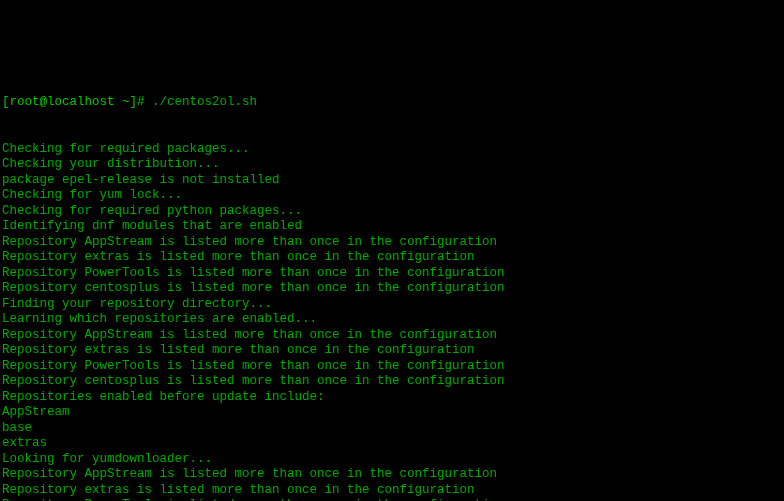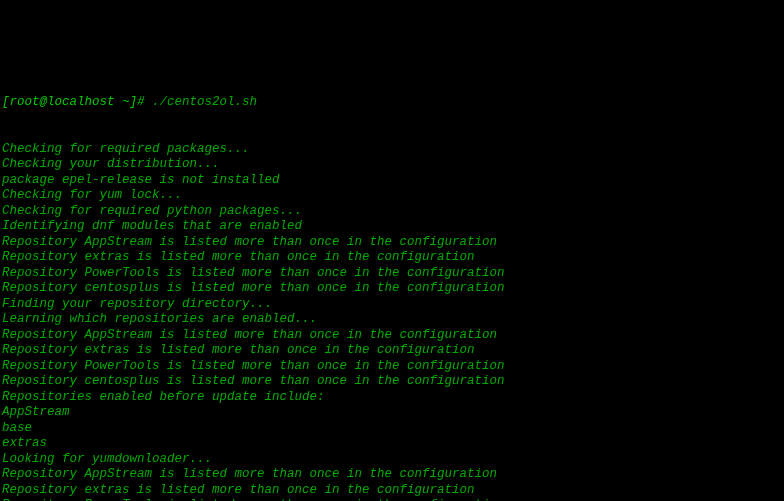--- a/index.html
+++ b/index.html
@@ -21,21 +21,20 @@
     }
     .terminal {
       width: 100%;
       height: 100%;
     }
     .prompt-user {
       color: #00cc00;
     }
     .line {
       display: block;
-      font-style: italic;
     }
   </style>
 </head>
 <body>
 
 
 
 <div class="terminal">
   <div class="line"><span class="prompt-user">[root@localhost ~]# </span><span>./centos2ol.sh</span></div>
   <div id="output"><div class="line">Checking for required packages...</div><div class="line">Checking your distribution...</div><div class="line">package epel-release is not installed</div><div class="line">Checking for yum lock...</div><div class="line">Checking for required python packages...</div><div class="line">Identifying dnf modules that are enabled</div><div class="line">Repository AppStream is listed more than once in the configuration</div><div class="line">Repository extras is listed more than once in the configuration</div><div class="line">Repository PowerTools is listed more than once in the configuration</div><div class="line">Repository centosplus is listed more than once in the configuration</div><div class="line">Finding your repository directory...</div><div class="line">Learning which repositories are enabled...</div><div class="line">Repository AppStream is listed more than once in the configuration</div><div class="line">Repository extras is listed more than once in the configuration</div><div class="line">Repository PowerTools is listed more than once in the configuration</div><div class="line">Repository centosplus is listed more than once in the configuration</div><div class="line">Repositories enabled before update include:</div><div class="line">AppStream</div><div class="line">base</div><div class="line">extras</div><div class="line">Looking for yumdownloader...</div><div class="line">Repository AppStream is listed more than once in the configuration</div><div class="line">Repository extras is listed more than once in the configuration</div><div class="line">Repository PowerTools is listed more than once in the configuration</div></div>

